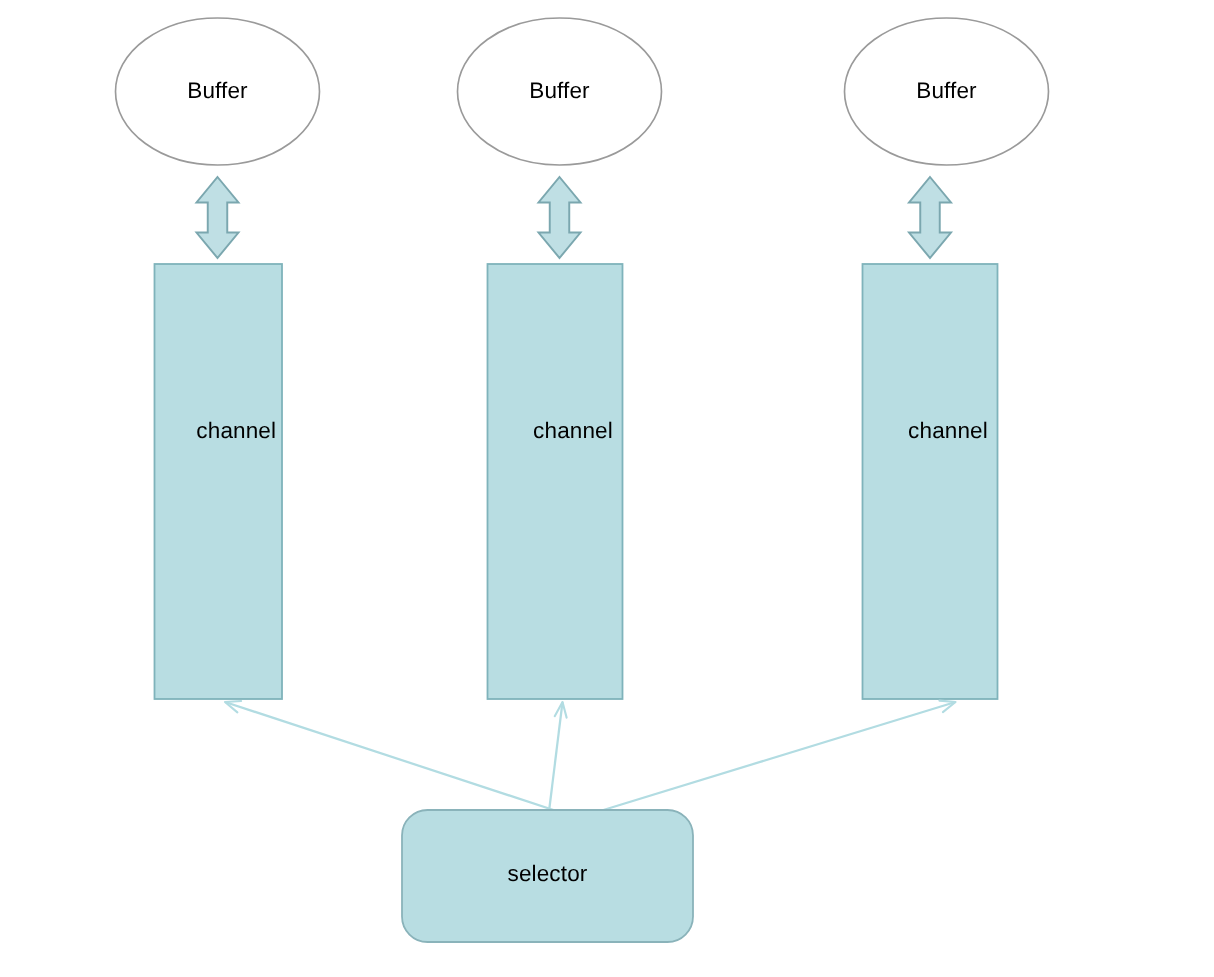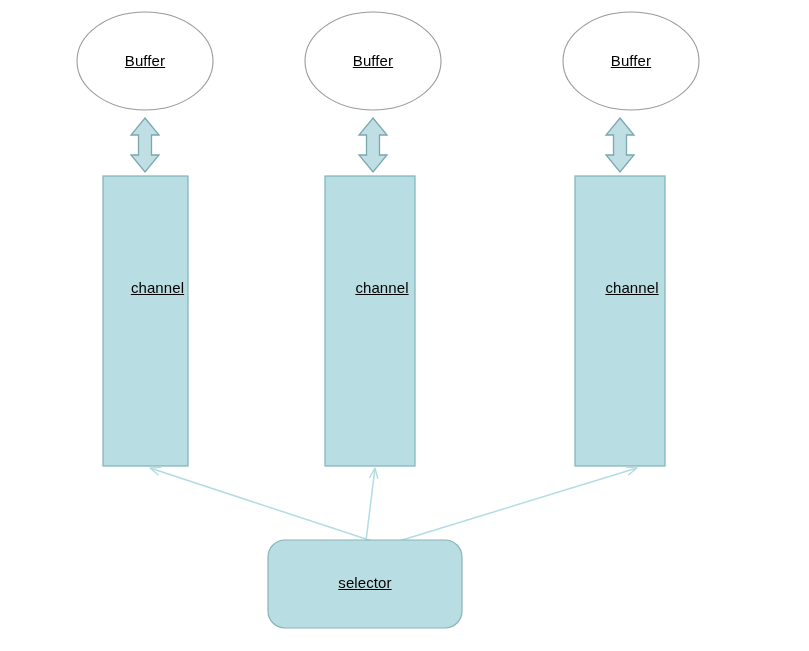--- a/index.html
+++ b/index.html
@@ -26,21 +26,20 @@
     height: 651px;
   }
   .node-label {
     position: absolute;
     font-family: "Liberation Sans", sans-serif;
     font-size: 15px;
     color: #000000;
     white-space: nowrap;
     text-align: center;
     letter-spacing: 0.1px;
-    text-decoration: underline;
   }
   .buffer-label {
     font-size: 15px;
   }
   .channel-label {
     font-size: 15px;
     padding-left: 12px;
   }
   .selector-label {
     font-size: 15px;

